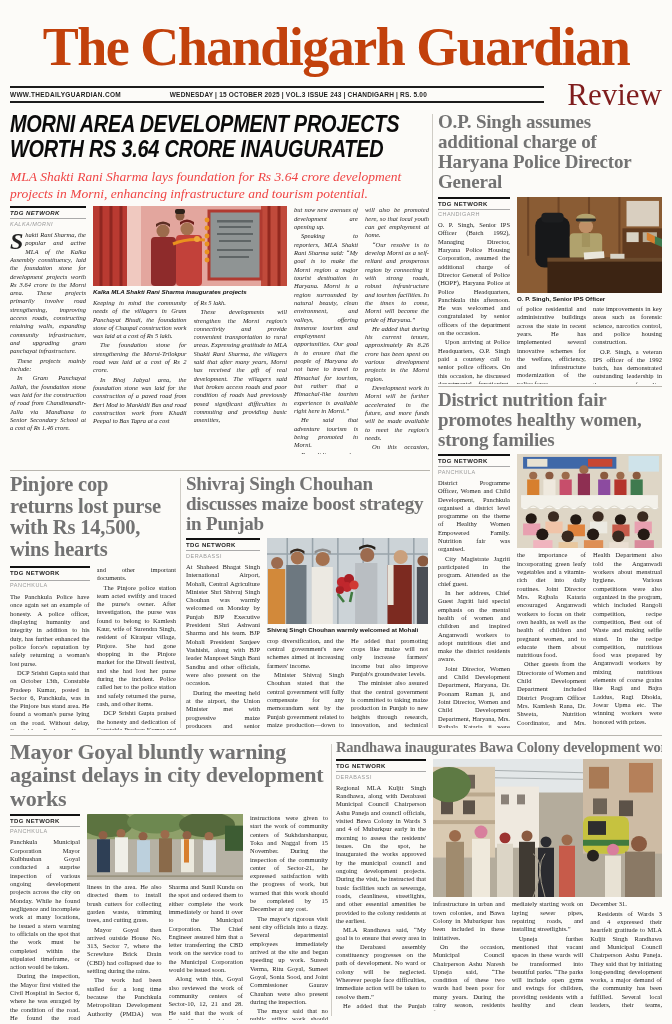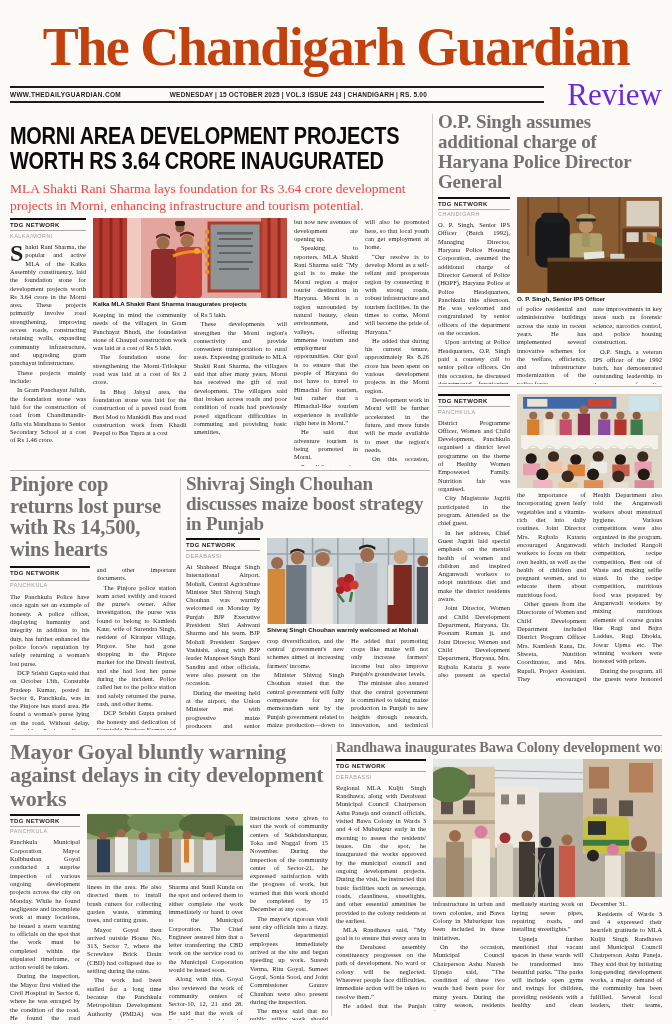--- a/index.html
+++ b/index.html
@@ -8,21 +8,21 @@
 
   
   .masthead{position:absolute;left:10px;right:10px;top:4px;}
   .mast-title{font-size:54px;font-weight:bold;letter-spacing:-1.5px;line-height:1;
               text-align:center;color:#c2410c;padding:16px 0 12px;}
   .mast-bar{position:relative;margin-right:118px;border-top:2px solid #1c1c1c;
             border-bottom:2px solid #1c1c1c;height:13px;display:flex;align-items:center;}
   .mast-url{font-family:"Liberation Sans",sans-serif;font-size:6.5px;font-weight:bold;letter-spacing:.3px;}
   .mast-date{position:absolute;left:54%;transform:translateX(-50%);font-family:"Liberation Sans",sans-serif;
              font-size:6.5px;font-weight:bold;letter-spacing:.2px;white-space:nowrap;}
-  .mast-review{position:absolute;right:0;bottom:-7px;font-size:31px;color:#6d28d9;line-height:1;}
+  .mast-review{position:absolute;right:0;bottom:-7px;font-size:31px;color:#7f1d1d;line-height:1;}
 
   
   .story{position:absolute;overflow:hidden;}
   .hl-flag{font-family:"Liberation Sans",sans-serif;font-weight:900;font-size:24px;line-height:1.04;
            color:#0b0b0b;letter-spacing:-.3px;transform:scaleX(.83);transform-origin:left top;width:120%;}
   .hl-serif{font-weight:bold;line-height:1.06;color:#737373;letter-spacing:-.2px;}
   .subhead{font-size:13.5px;line-height:1.28;color:#ef4444;margin:6px 0 4px;}
   .byline{font-family:"Liberation Sans",sans-serif;margin-bottom:4px;}
   .byline .src{border-top:2px solid #111;border-bottom:1px solid #aaa;font-size:6px;font-weight:bold;
                letter-spacing:.4px;padding:2px 0;}
@@ -33,21 +33,21 @@
   .colx p + p{text-indent:7px;margin-top:1px;}
   .dropcap p:first-child::first-letter{float:left;font-size:24px;line-height:18px;font-weight:bold;
                                        padding:1px 2px 0 0;}
   .caption{font-family:"Liberation Sans",sans-serif;font-size:6.2px;font-weight:bold;line-height:1.2;
            margin:2px 0 3px;color:#111;}
   .photo{display:block;width:100%;}
   .vrule{position:absolute;width:1px;background:#cfccc5;}
   .hrule{position:absolute;height:1px;background:#b8b5ae;}
 
   
-  #story-morni{left:10px;top:124px;width:420px;height:354px;}
+  #story-morni{left:10px;top:112px;width:420px;height:354px;font-style:italic;}
   #story-morni .body{display:flex;gap:7px;height:248px;}
   #story-morni .c1{width:76px;flex:none;}
   #story-morni .cmid{width:194px;flex:none;display:flex;flex-direction:column;}
   #story-morni .cmid .cols{flex:1;overflow:hidden;}
   #story-morni .c4,#story-morni .c5{width:64px;flex:none;}
 
   #story-ops{left:438px;top:112px;width:224px;height:272px;}
   #story-ops .body{display:flex;gap:7px;height:226px;margin-top:4px;}
   #story-ops .c1{width:72px;flex:none;}
   #story-ops .cright{flex:1;display:flex;flex-direction:column;}
@@ -218,20 +218,21 @@
           <div class="colx" style="flex:1;">
               <p>nate improvements in key areas such as forensic science, narcotics control, and police housing construction.</p>
               <p>O.P. Singh, a veteran IPS officer of the 1992 batch, has demonstrated outstanding leadership in the areas of police administration, crime control, cybercrime investigation, and institutional strengthening during his tenure. His multifaceted services and strategic approach have led the Haryana Police to numerous national-level achievements.</p>
             </div>
         </div>
       </div>
     </div>
   </div>
 
   <div class="story" id="story-nutrition">
+    <div class="hl-serif" style="font-size:19px;">District nutrition fair promotes healthy women, strong families</div>
     <div class="body">
       <div class="c1">
         <div class="byline">
           <div class="src">TDG NETWORK</div>
           <div class="place">PANCHKULA</div>
         </div>
         <div class="colx" style="height:262px;">
             <p>District Programme Officer, Women and Child Development, Panchkula organised a district level programme on the theme of Healthy Women Empowered Family. Nutrition fair was organised.</p>
             <p>City Magistrate Jagriti participated in the program. Attended as the chief guest.</p>
             <p>In her address, Chief Guest Jagriti laid special emphasis on the mental health of women and children and inspired Anganwadi workers to adopt nutritious diet and make the district residents aware.</p>

